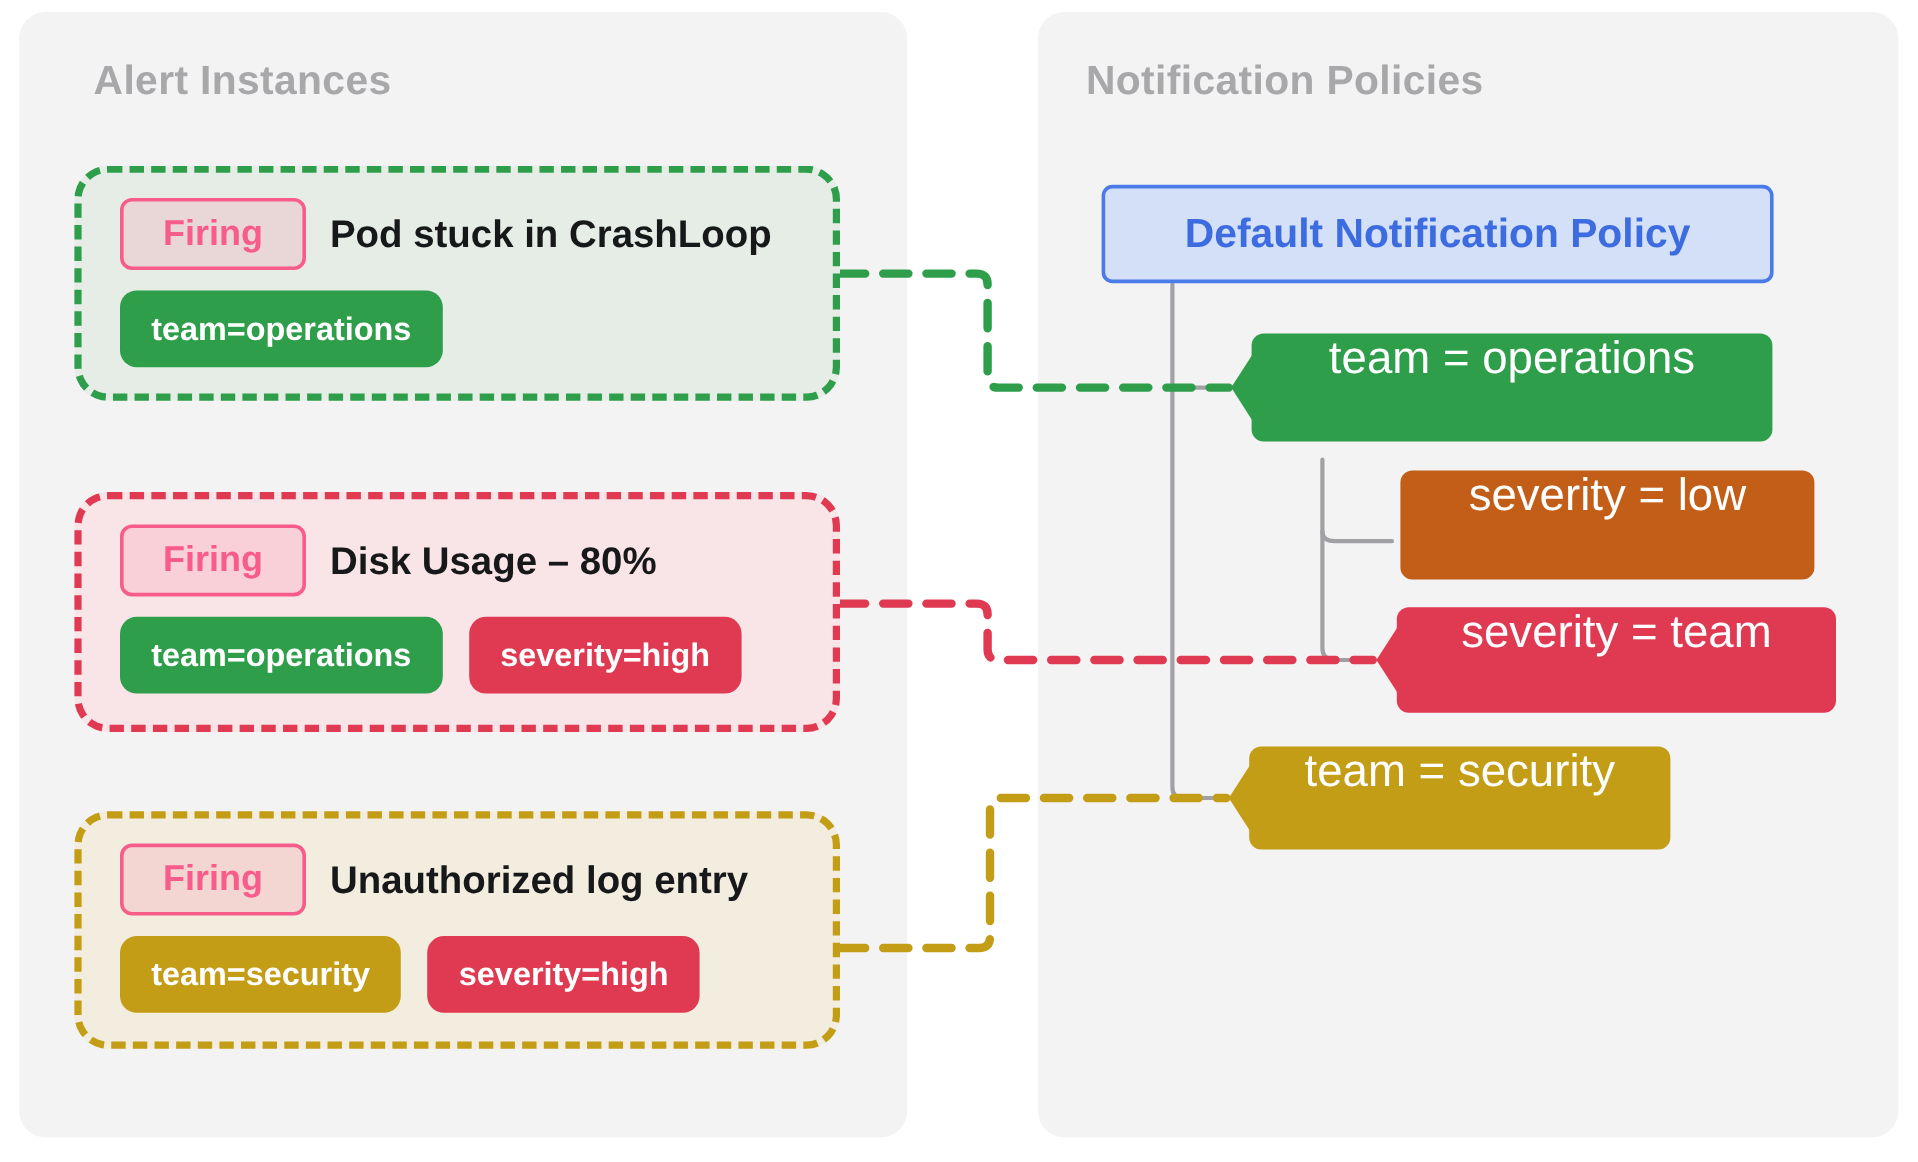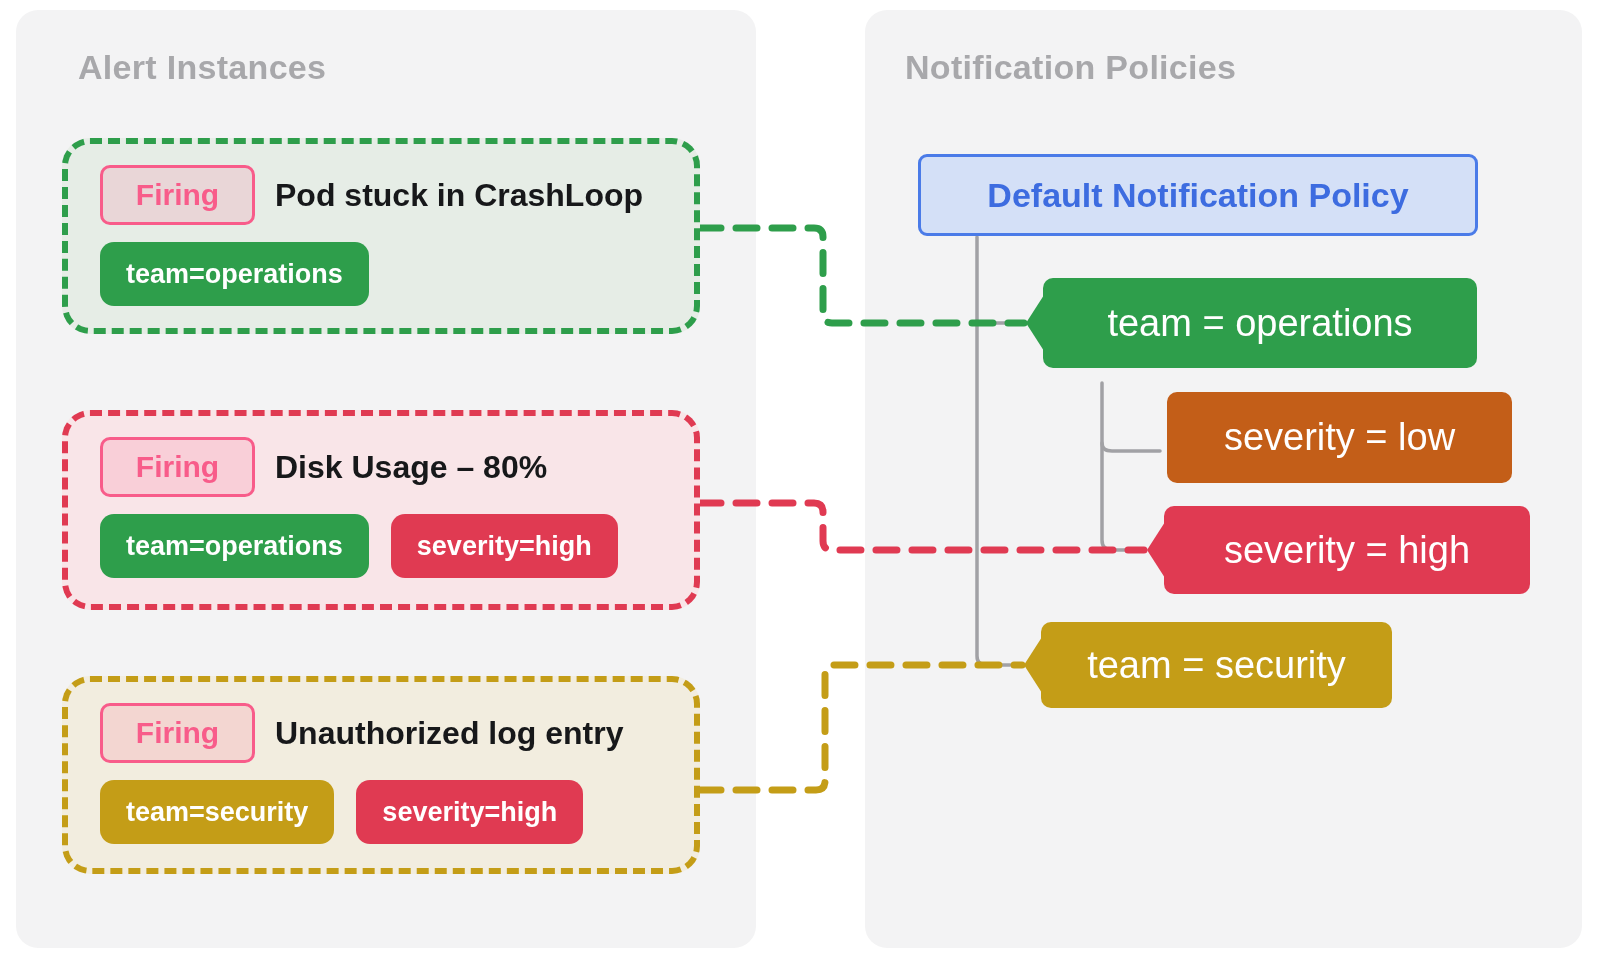--- a/index.html
+++ b/index.html
@@ -44,21 +44,21 @@
     color:#fff;font-size:27px;font-weight:bold;white-space:nowrap;}
   .pill-green{background:var(--green);} .pill-red{background:var(--red);}
   .pill-gold{background:var(--gold);}
 
   .root-policy{position:absolute;left:918px;top:154px;width:560px;height:82px;z-index:2;
     background:var(--blue-bg);border:3px solid var(--blue-border);border-radius:9px;
     color:var(--blue-text);font-size:34px;font-weight:bold;
     display:flex;align-items:center;justify-content:center;white-space:nowrap;}
 
   .matcher{position:absolute;z-index:2;border-radius:10px;color:#fff;font-size:38px;
-    display:flex;align-items:center;justify-content:center;white-space:nowrap;}
+    display:flex;align-items:flex-start;justify-content:center;white-space:nowrap;}
   .matcher.notched::before{content:"";position:absolute;left:-17px;top:50%;
     transform:translateY(-50%);width:0;height:0;
     border-top:28px solid transparent;border-bottom:28px solid transparent;
     border-right:18px solid currentColor;}
   .matcher .m-label{position:relative;color:#fff;}
   .m-operations{left:1043px;top:278px;width:434px;height:90px;background:var(--green);color:var(--green);}
   .m-low{left:1167px;top:392px;width:345px;height:91px;background:var(--orange);color:var(--orange);}
   .m-high{left:1164px;top:506px;width:366px;height:88px;background:var(--red);color:var(--red);}
   .m-security{left:1041px;top:622px;width:351px;height:86px;background:var(--gold);color:var(--gold);}
 </style>
@@ -119,19 +119,19 @@
 
   <div class="root-policy">Default Notification Policy</div>
 
   <div class="matcher notched m-operations">
     <span class="m-label">team = operations</span>
   </div>
   <div class="matcher m-low">
     <span class="m-label">severity = low</span>
   </div>
   <div class="matcher notched m-high">
-    <span class="m-label">severity = high</span>
+    <span class="m-label">severity = team</span>
   </div>
   <div class="matcher notched m-security">
     <span class="m-label">team = security</span>
   </div>
 
 </div>
 
 </body></html>

